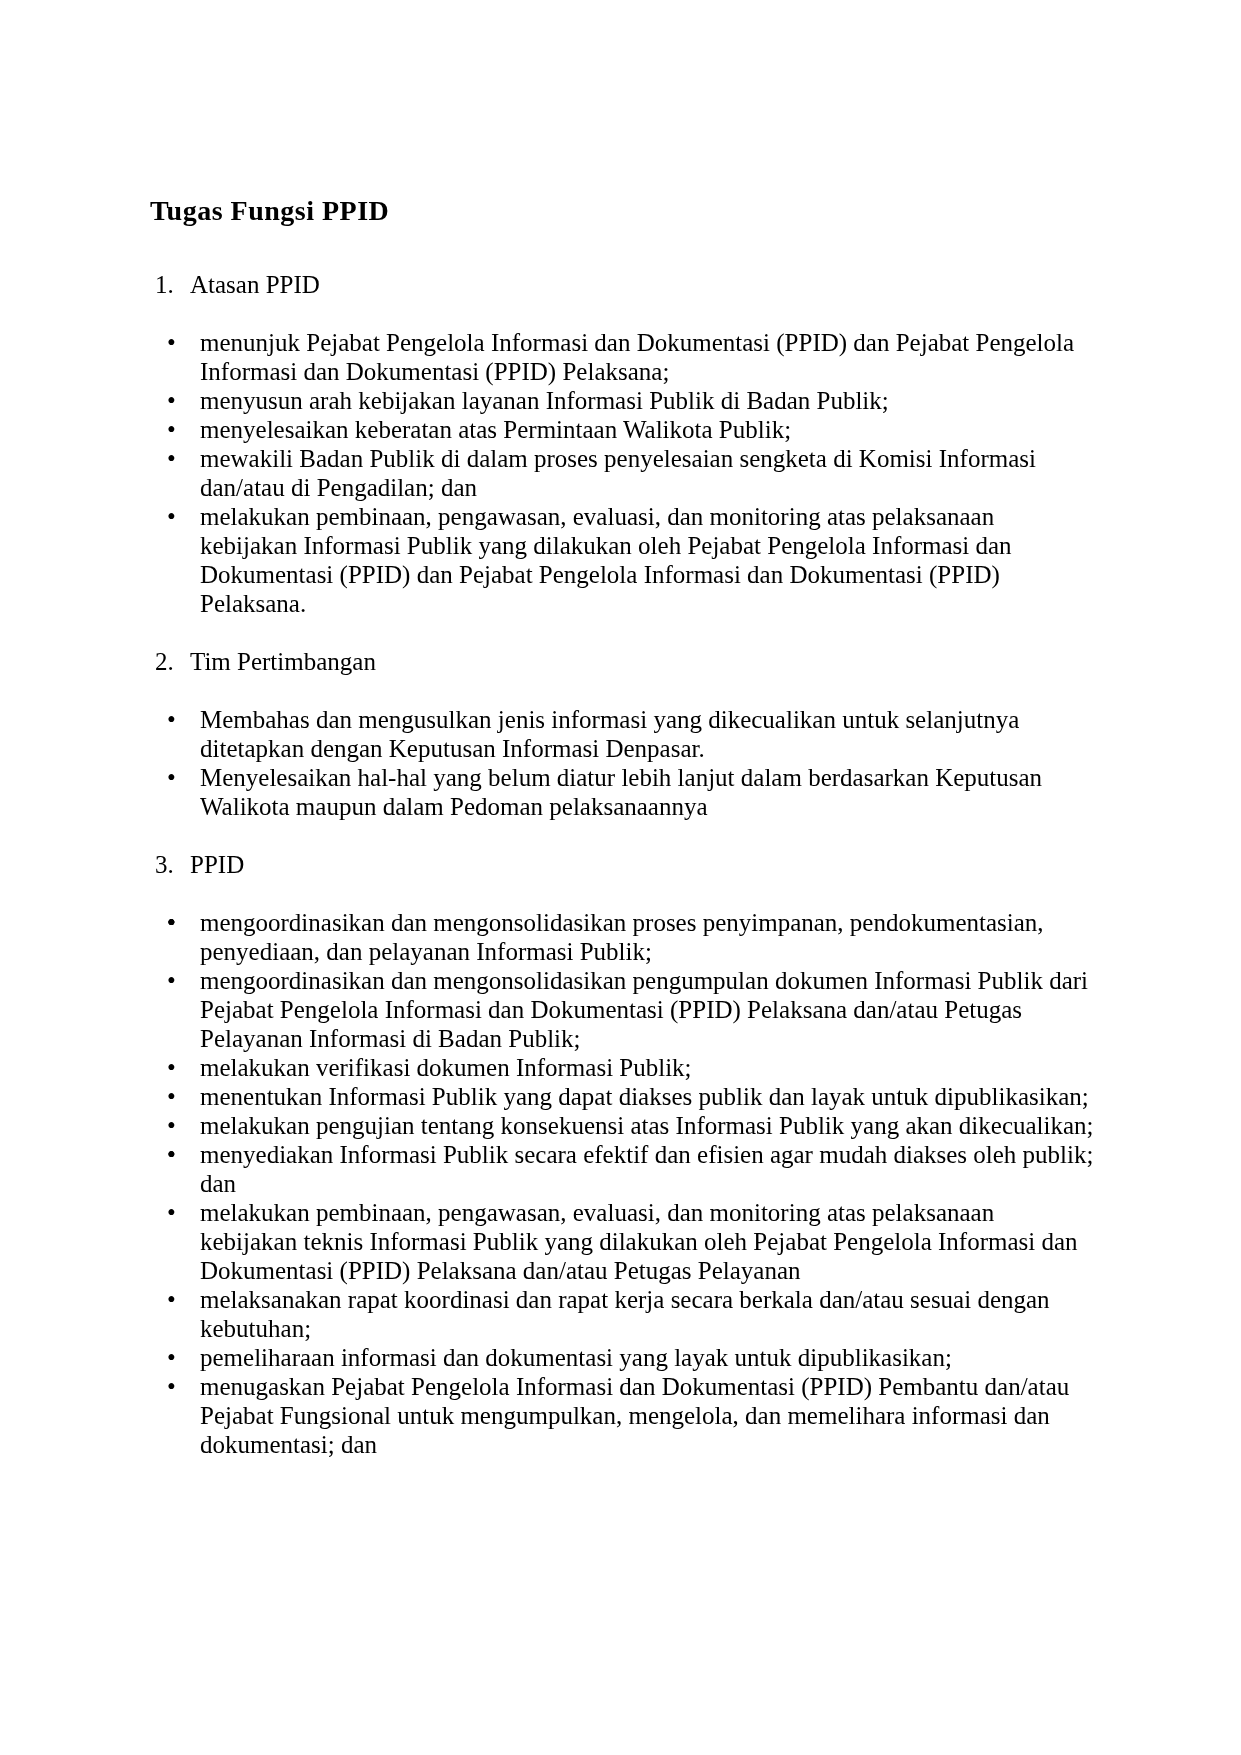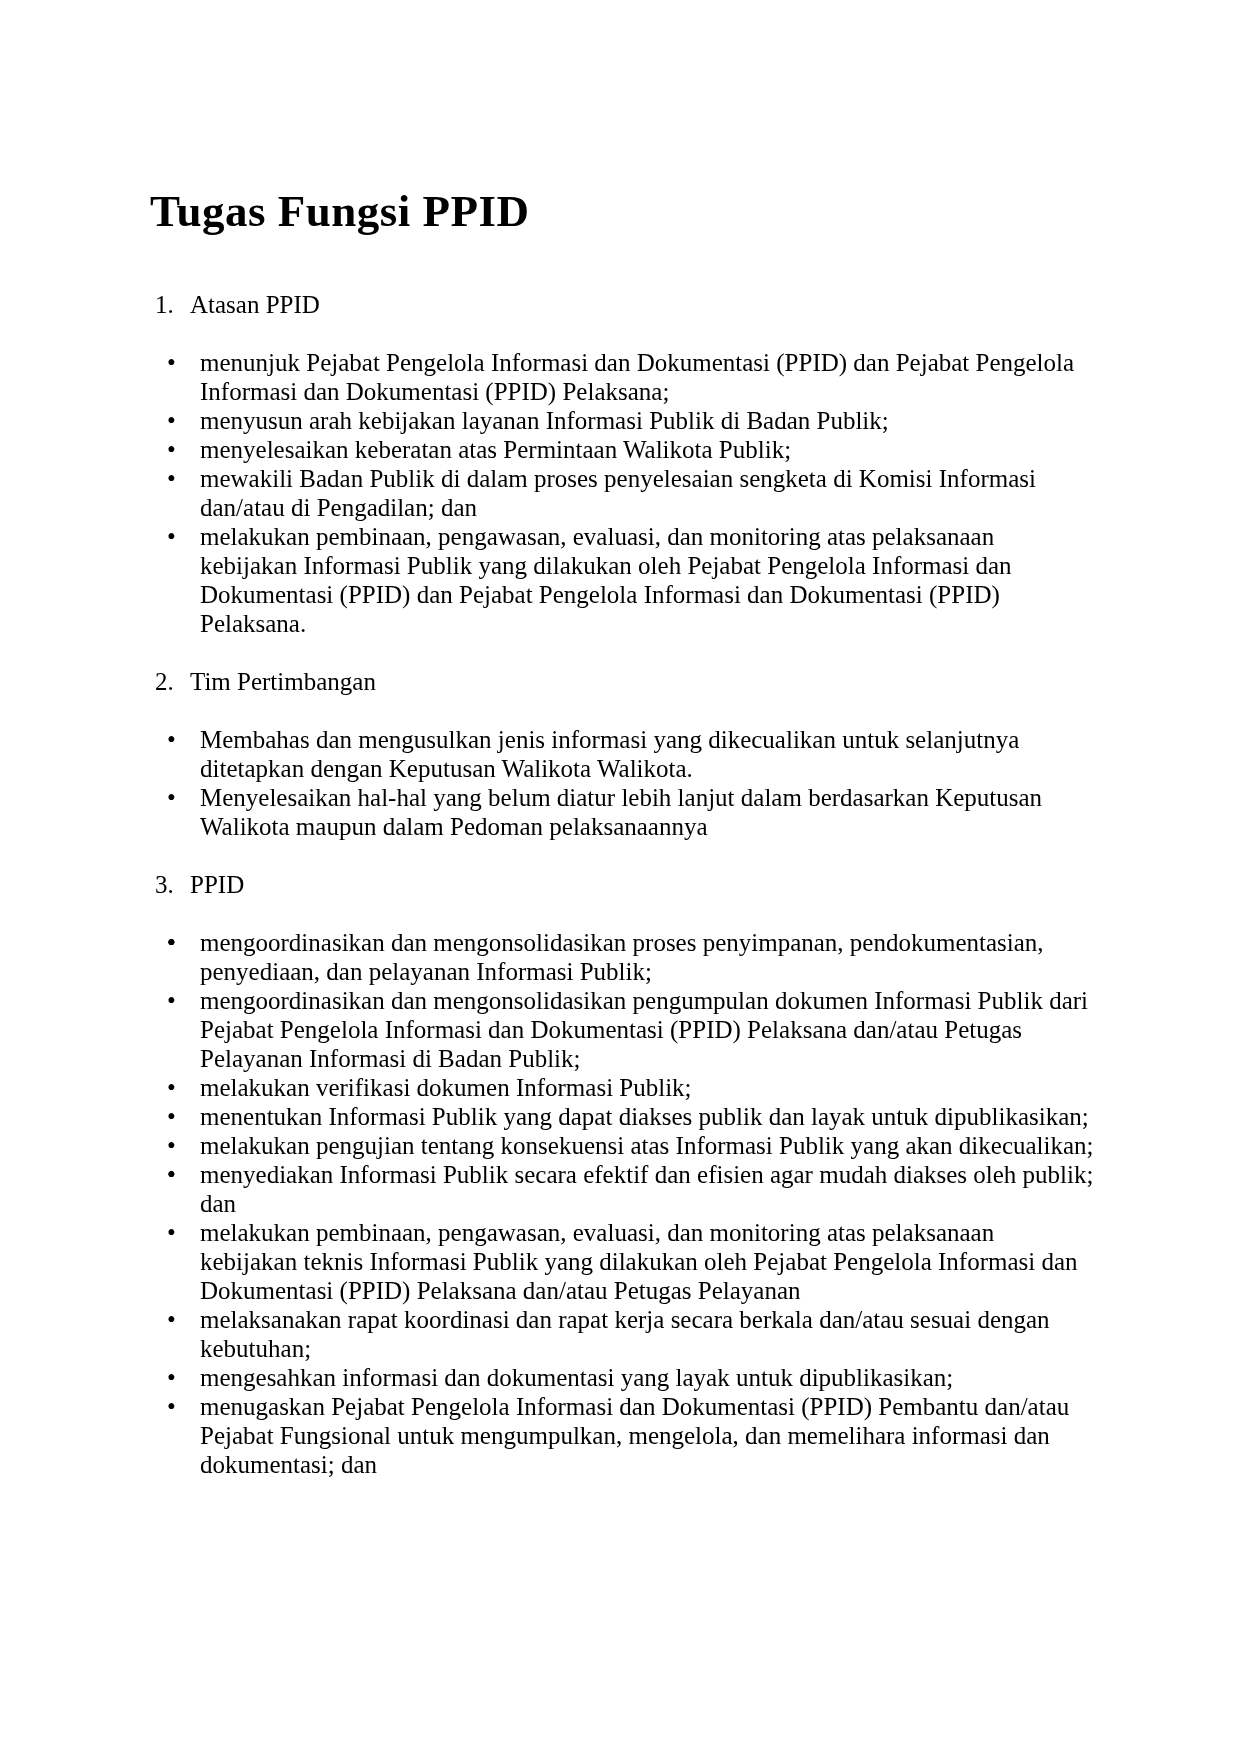--- a/index.html
+++ b/index.html
@@ -14,22 +14,22 @@
     color: #000000;
     overflow: hidden;
   }
   .doc {
     padding-left: 150px;
     padding-right: 60px;
     box-sizing: border-box;
     width: 1241px;
   }
   .doc-title {
-    margin: 190px 0 58px 0;
-    font-size: 45px;
+    margin: 190px 0 38px 0;
+    font-size: 28px;
     line-height: 42px;
     font-weight: bold;
     letter-spacing: 0.5px;
   }
   .section-heading {
     display: flex;
     font-size: 25px;
     line-height: 29px;
     padding-left: 5px;
     margin: 0;
@@ -97,21 +97,21 @@
   </section>
 
   <section>
     <div class="section-heading">
       <span class="section-number">2.</span>
       <span class="section-title">Tim Pertimbangan</span>
     </div>
     <ul class="bullet-list">
   <li class="bullet-item">
     <span class="bullet-glyph">•</span>
-    <span class="bullet-text">Membahas dan mengusulkan jenis informasi yang dikecualikan untuk selanjutnya ditetapkan dengan Keputusan Walikota Walikota.</span>
+    <span class="bullet-text">Membahas dan mengusulkan jenis informasi yang dikecualikan untuk selanjutnya ditetapkan dengan Keputusan Informasi Denpasar.</span>
   </li>
 
   <li class="bullet-item">
     <span class="bullet-glyph">•</span>
     <span class="bullet-text">Menyelesaikan hal-hal yang belum diatur lebih lanjut dalam berdasarkan Keputusan Walikota maupun dalam Pedoman pelaksanaannya</span>
   </li>
 </ul>
   </section>
 
   <section>
@@ -167,21 +167,21 @@
     <span class="bullet-text">melakukan pembinaan, pengawasan, evaluasi, dan monitoring atas pelaksanaan kebijakan teknis Informasi Publik yang dilakukan oleh Pejabat Pengelola Informasi dan Dokumentasi (PPID) Pelaksana dan/atau Petugas Pelayanan</span>
   </li>
 
   <li class="bullet-item">
     <span class="bullet-glyph">•</span>
     <span class="bullet-text">melaksanakan rapat koordinasi dan rapat kerja secara berkala dan/atau sesuai dengan kebutuhan;</span>
   </li>
 
   <li class="bullet-item">
     <span class="bullet-glyph">•</span>
-    <span class="bullet-text">mengesahkan informasi dan dokumentasi yang layak untuk dipublikasikan;</span>
+    <span class="bullet-text">pemeliharaan informasi dan dokumentasi yang layak untuk dipublikasikan;</span>
   </li>
 
   <li class="bullet-item">
     <span class="bullet-glyph">•</span>
     <span class="bullet-text">menugaskan Pejabat Pengelola Informasi dan Dokumentasi (PPID) Pembantu dan/atau Pejabat Fungsional untuk mengumpulkan, mengelola, dan memelihara informasi dan dokumentasi; dan</span>
   </li>
 </ul>
   </section>
 </div>
 </main>

